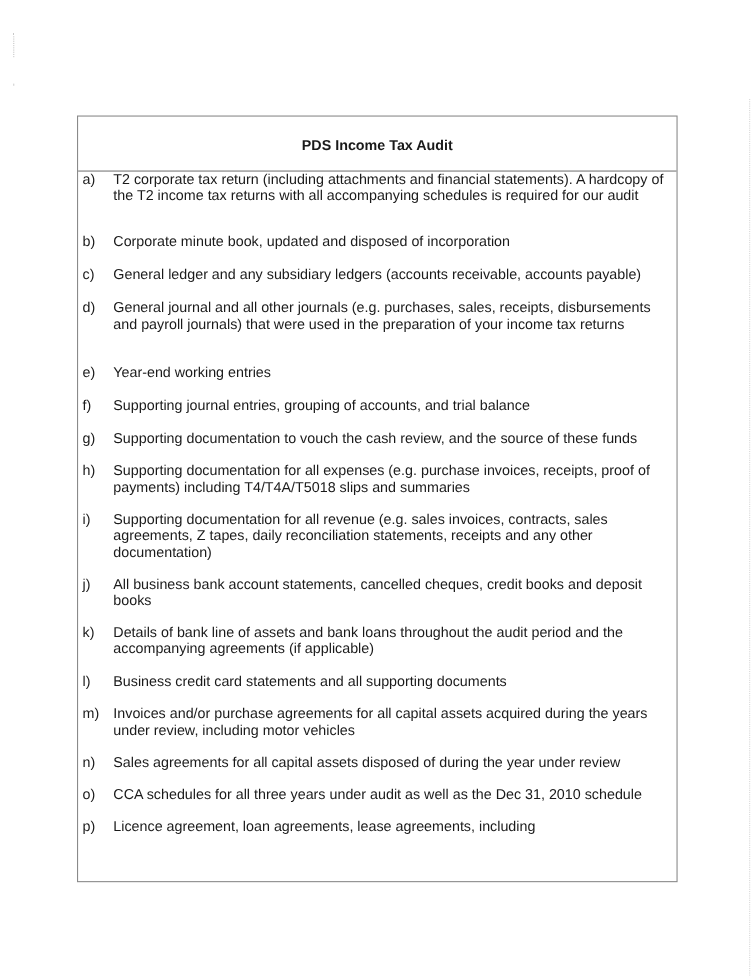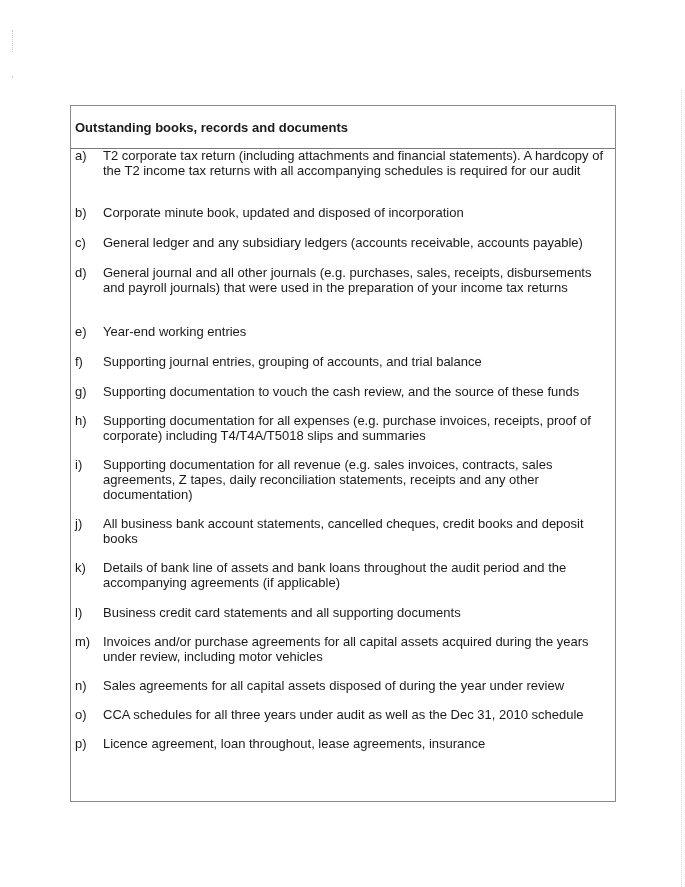--- a/index.html
+++ b/index.html
@@ -39,21 +39,21 @@
     .item .text { flex: 1; padding-right: 4px; }
   </style>
 </head>
 <body>
 
 <div class="scan-mark-left"></div>
 <div class="scan-mark-left2"></div>
 <div class="scan-mark-right"></div>
 
 <div class="doc-table">
-  <div class="section-row">Outstanding books, records and documents</div>
+  <div class="title-row">PDS Income Tax Audit</div>
   <div class="items">
     <div class="item" style="top:-1px">
       <span class="letter">a)</span>
       <span class="text">T2 corporate tax return (including attachments and financial statements).  A hardcopy of the T2 income tax returns with all accompanying schedules is required for our audit</span>
     </div>
     <div class="item" style="top:56px">
       <span class="letter">b)</span>
       <span class="text">Corporate minute book, updated and disposed of incorporation</span>
     </div>
     <div class="item" style="top:86px">
@@ -71,21 +71,21 @@
     <div class="item" style="top:205px">
       <span class="letter">f)</span>
       <span class="text">Supporting journal entries, grouping of accounts, and trial balance</span>
     </div>
     <div class="item" style="top:235px">
       <span class="letter">g)</span>
       <span class="text">Supporting documentation to vouch the cash review, and the source of these funds</span>
     </div>
     <div class="item" style="top:264px">
       <span class="letter">h)</span>
-      <span class="text">Supporting documentation for all expenses (e.g. purchase invoices, receipts, proof of corporate) including T4/T4A/T5018 slips and summaries</span>
+      <span class="text">Supporting documentation for all expenses (e.g. purchase invoices, receipts, proof of payments) including T4/T4A/T5018 slips and summaries</span>
     </div>
     <div class="item" style="top:308px">
       <span class="letter">i)</span>
       <span class="text">Supporting documentation for all revenue (e.g. sales invoices, contracts, sales agreements, Z tapes, daily reconciliation statements, receipts and any other documentation)</span>
     </div>
     <div class="item" style="top:367px">
       <span class="letter">j)</span>
       <span class="text">All business bank account statements, cancelled cheques, credit books and deposit books</span>
     </div>
     <div class="item" style="top:411px">
@@ -103,16 +103,16 @@
     <div class="item" style="top:529px">
       <span class="letter">n)</span>
       <span class="text">Sales agreements for all capital assets disposed of during the year under review</span>
     </div>
     <div class="item" style="top:558px">
       <span class="letter">o)</span>
       <span class="text">CCA schedules for all three years under audit as well as the Dec 31, 2010 schedule</span>
     </div>
     <div class="item" style="top:587px">
       <span class="letter">p)</span>
-      <span class="text">Licence agreement, loan throughout, lease agreements, insurance</span>
+      <span class="text">Licence agreement, loan agreements, lease agreements, including</span>
     </div>
   </div>
 </div>
 
 </body></html>

